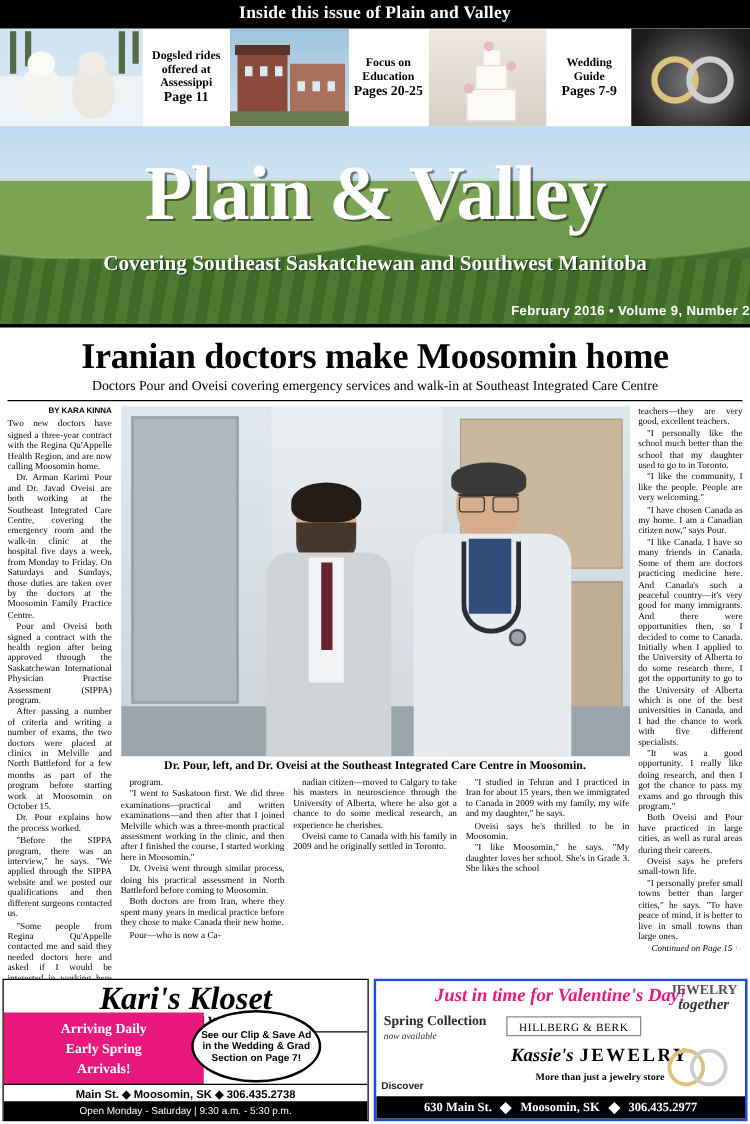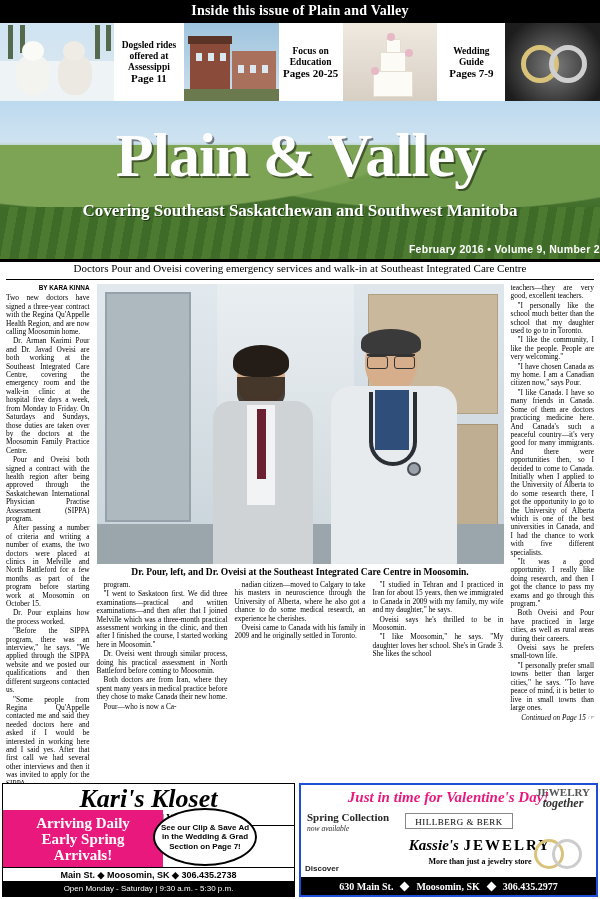--- a/index.html
+++ b/index.html
@@ -175,21 +175,21 @@
   .kk-burst {
     position:absolute; left:150px; top:24px; width:104px; height:58px;
     background:#fff; border:2px solid #000; border-radius:50%;
     display:flex; align-items:center; justify-content:center; text-align:center;
     font-family:"Liberation Sans", sans-serif; font-weight:bold; font-size:8px; line-height:9.5px;
     padding:4px; z-index:3;
   }
   .kk-banner {
     position:absolute; left:0; top:26px; width:160px; height:58px; background:#e8187d;
     color:#fff; display:flex; flex-direction:column; align-items:center; justify-content:center;
-    font-family:"Liberation Serif", serif; font-weight:bold; font-size:15px; line-height:16px; text-align:center;
+    font-family:"Liberation Serif", serif; font-weight:bold; font-size:11px; line-height:16px; text-align:center;
   }
   .kk-foot {
     position:absolute; left:0; right:0; bottom:16px; text-align:center;
     font-family:"Liberation Sans", sans-serif; font-weight:bold; font-size:9px;
     border-top:1px solid #000; padding-top:2px;
   }
   .kk-foot2 {
     position:absolute; left:0; right:0; bottom:0; height:15px; background:#000; color:#fff;
     text-align:center; font-family:"Liberation Sans", sans-serif; font-size:8px; line-height:15px;
   }
@@ -314,20 +314,21 @@
   <div class="masthead">
     <div class="hills"></div>
     <div class="field"></div>
     <div class="mast-title">Plain &amp; Valley</div>
     <div class="mast-sub">Covering Southeast Saskatchewan and Southwest Manitoba</div>
     <div class="mast-issue">February 2016  •  Volume 9, Number 2</div>
   </div>
 
   <div class="rule-top"></div>
 
+  <div class="headline">Iranian doctors make Moosomin home</div>
   <div class="subhead">Doctors Pour and Oveisi covering emergency services and walk-in at Southeast Integrated Care Centre</div>
   <div class="rule-thin"></div>
 
   <div class="article">
     <div class="cols">
 
       <div class="col">
         <div class="byline">BY KARA KINNA</div>
         <p class="noind">Two new doctors have signed a three-year contract with the Regina Qu'Appelle Health Region, and are now calling Moosomin home.</p>
         <p>Dr. Arman Karimi Pour and Dr. Javad Oveisi are both working at the Southeast Integrated Care Centre, covering the emergency room and the walk-in clinic at the hospital five days a week, from Monday to Friday. On Saturdays and Sundays, those duties are taken over by the doctors at the Moosomin Family Practice Centre.</p>

